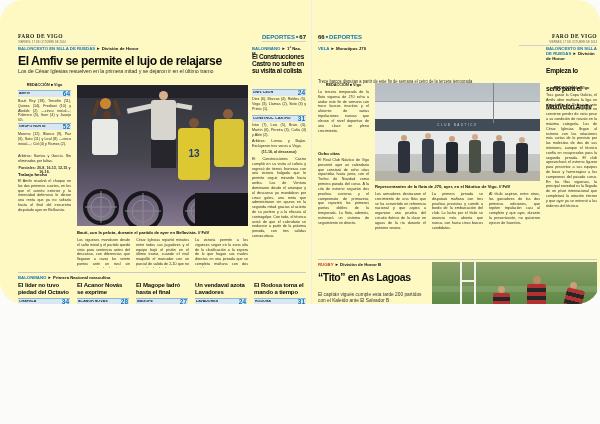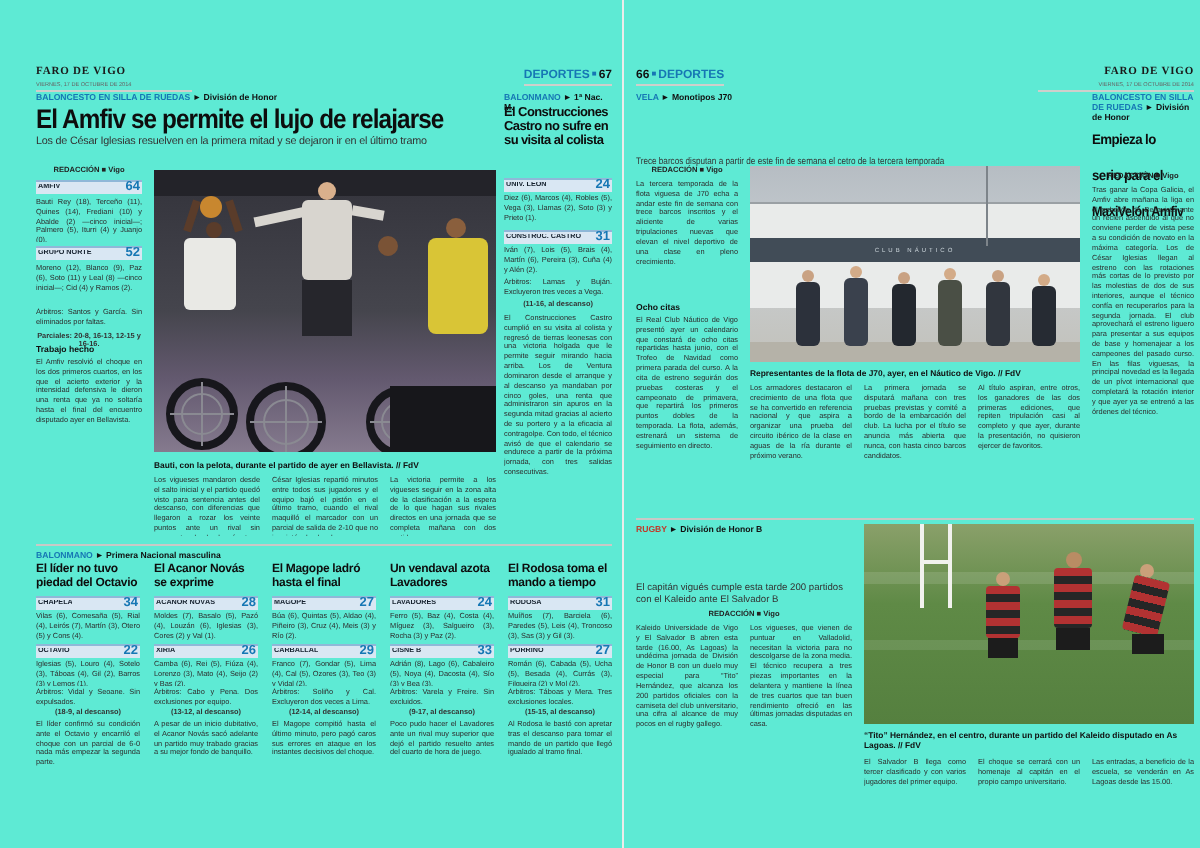--- a/index.html
+++ b/index.html
@@ -1,17 +1,17 @@
 <!DOCTYPE html>
 <html><head>
 <meta charset="utf-8">
 <style>
   html,body{margin:0;padding:0;background:#fbfbf9;}
-  .sheet{position:relative;width:600px;height:424px;background:#5eead4;overflow:hidden;
-         font-family:"Liberation Sans",sans-serif;-webkit-font-smoothing:antialiased;}
+  .sheet{position:relative;width:600px;height:304px;background:#fef9c3;overflow:hidden;
+         font-family:"Liberation Sans",sans-serif;border-radius:23px;-webkit-font-smoothing:antialiased;}
   .abs{position:absolute;}
   .page{position:absolute;}
   .fold{position:absolute;width:1px;background:#ececea;}
   
   .mast{font:700 5.5px "Liberation Serif",serif;letter-spacing:.4px;color:#1a1a1a;}
   .mastdate{font:400 2.8px "Liberation Sans",sans-serif;color:#666;border-bottom:1px solid #cfcfcb;padding-bottom:1px;margin-top:1px;}
   .sh{font:700 6px "Liberation Sans",sans-serif;color:#111;border-bottom:1px solid #cfcfcb;padding-bottom:1px;}
   .blue{color:#1677b4;}
   .sep{font-size:4px;color:#1677b4;vertical-align:1px;padding:0 1px;}
   
@@ -87,20 +87,21 @@
       <div style="left:38px;top:15px;width:4px;height:16px;background:#5a3c2a;transform:rotate(-18deg);"></div>
       <div style="left:15px;top:34px;width:26px;height:36px;background:#e9e9e5;border-radius:3px;"></div>
 
       <div class="head" style="left:82px;top:6px;width:9px;height:9px;background:#d9b08c;"></div>
       <div style="left:74px;top:15px;width:25px;height:40px;background:#d8d5cf;border-radius:3px;"></div>
       <div style="left:50px;top:21px;width:26px;height:5px;background:#d8d5cf;transform:rotate(-12deg);"></div>
       <div style="left:99px;top:19px;width:16px;height:5px;background:#d8d5cf;transform:rotate(10deg);"></div>
       <div style="left:74px;top:55px;width:25px;height:28px;background:#26262c;"></div>
 
       <div class="head" style="left:112px;top:33px;width:10px;height:10px;background:#7a5336;"></div>
+      <div style="left:101px;top:43px;width:32px;height:52px;background:#ddc832;border-radius:4px;font:700 10px/52px 'Liberation Sans',sans-serif;color:#23407a;text-align:center;position:absolute;">13</div>
       <div class="head" style="left:146px;top:24px;width:10px;height:10px;background:#8a5f3d;"></div>
       <div style="left:137px;top:34px;width:30px;height:48px;background:#d9c536;border-radius:4px;"></div>
 
       <svg width="171" height="52" viewBox="0 0 171 52" style="left:0;top:92px;">
         <g stroke="#17171c" stroke-width="4" fill="none">
           <circle cx="24" cy="30" r="16"></circle>
             <circle cx="66" cy="34" r="18"></circle>
             <circle cx="124" cy="34" r="16"></circle>
         </g>
         <g stroke="#8a8a92" stroke-width="1" fill="none">
@@ -277,20 +278,21 @@
     </div>
     <div class="abs by" style="left:228px;top:53px;width:51px;">REDACCIÓN ■ Vigo</div>
     <div class="abs tx" style="left:228px;top:60px;width:51px;height:164px;">Tras ganar la Copa Galicia, el Amfiv abre mañana la liga en el pabellón de Bellavista ante un recién ascendido al que no conviene perder de vista pese a su condición de novato en la máxima categoría. Los de César Iglesias llegan al estreno con las rotaciones más cortas de lo previsto por las molestias de dos de sus interiores, aunque el técnico confía en recuperarlos para la segunda jornada. El club aprovechará el estreno liguero para presentar a sus equipos de base y homenajear a los campeones del pasado curso. En las filas viguesas, la principal novedad es la llegada de un pívot internacional que completará la rotación interior y que ayer ya se entrenó a las órdenes del técnico.</div>
 
     <div class="hr" style="left:0;top:226px;width:279px;"></div>
     <div class="abs kick" style="left:0;top:229px;">
       <span style="color:#c03a2b;">RUGBY</span>
       <span class="kd">► División de Honor B</span>
     </div>
     <div class="abs" style="left:0;top:234px;width:110px;">
+      <div><span class="cnd" style="font-size:11px;letter-spacing:-.4px;transform:scaleX(.95);">“Tito” en As Lagoas</span></div>
     </div>
     <div class="abs" style="left:0;top:259px;width:110px;font:400 4.8px/1.15 'Liberation Sans',sans-serif;color:#333;">El capitán vigués cumple esta tarde 200 partidos con el Kaleido ante El Salvador B</div>
     <div class="abs by" style="left:0;top:272px;width:108px;">REDACCIÓN ■ Vigo</div>
     <div class="abs tx" style="left:0;top:279px;width:51px;height:85px;">Kaleido Universidade de Vigo y El Salvador B abren esta tarde (16.00, As Lagoas) la undécima jornada de División de Honor B con un duelo muy especial para “Tito” Hernández, que alcanza los 200 partidos oficiales con la camiseta del club universitario, una cifra al alcance de muy pocos en el rugby gallego.</div>
     <div class="abs tx" style="left:57px;top:279px;width:51px;height:85px;">Los vigueses, que vienen de puntuar en Valladolid, necesitan la victoria para no descolgarse de la zona media. El técnico recupera a tres piezas importantes en la delantera y mantiene la línea de tres cuartos que tan buen rendimiento ofreció en las últimas jornadas disputadas en casa.</div>
 
     <div class="ph" style="left:114px;top:229px;width:165px;height:100px;background:linear-gradient(180deg,#8aa06a 0%,#5f8a46 40%,#55803f 100%);">
       <div style="left:0;top:24px;width:165px;height:6px;background:rgba(255,255,255,.12);"></div>
       <div style="left:0;top:58px;width:165px;height:5px;background:rgba(255,255,255,.10);"></div>
       <div style="left:28px;top:0;width:2px;height:42px;background:#f2f2ee;"></div>

